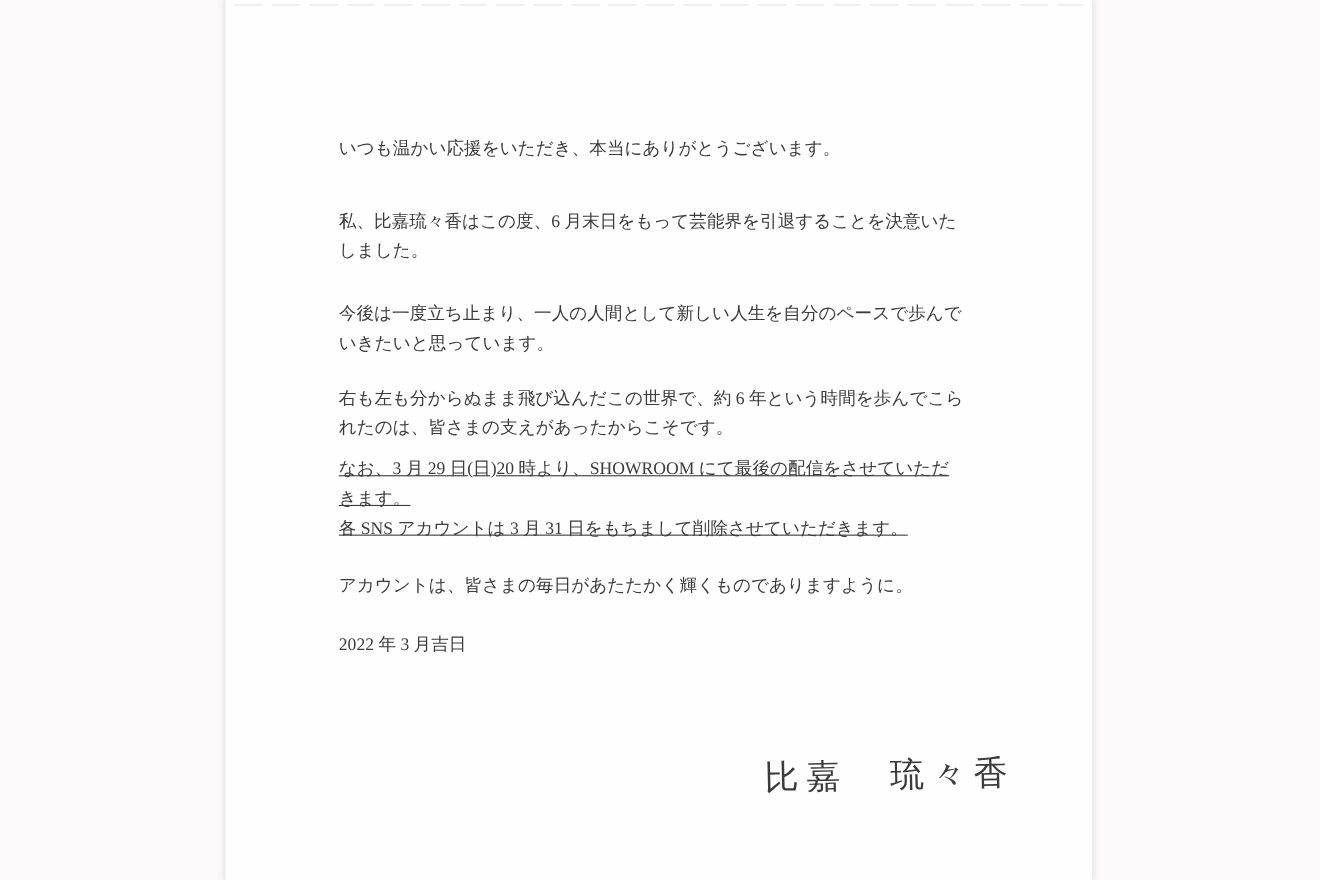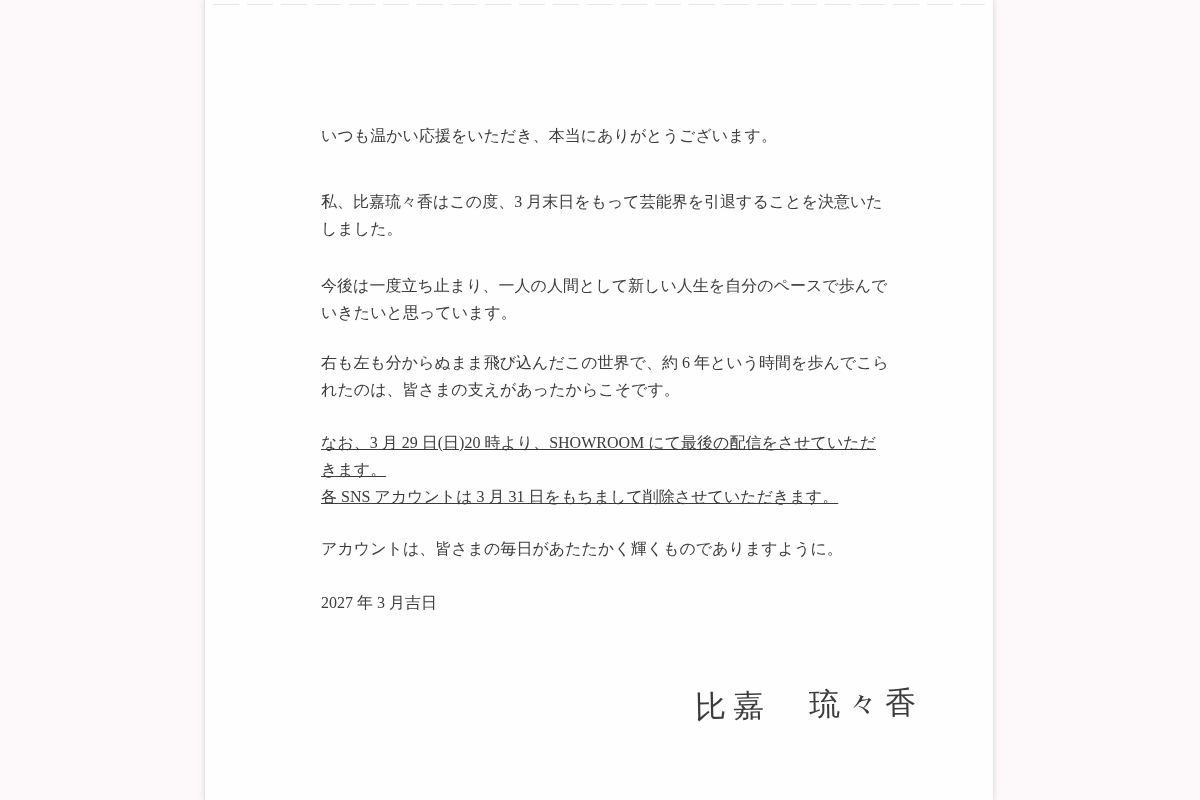--- a/index.html
+++ b/index.html
@@ -35,35 +35,35 @@
     top: 4px;
     left: 8px;
     right: 8px;
     height: 1px;
     background: repeating-linear-gradient(90deg,
       var(--edge, #e4e2e4) 0 26px,
       transparent 26px 34px);
   }
   .letter-body {
     position: absolute;
-    left: 116px;
+    left: 103px;
     top: 122px;
     width: 600px;
     color: var(--ink, #3b3b3d);
     font-size: 16px;
     line-height: 27px;
   }
   .para {
     margin: 0 0 26px 0;
     white-space: pre-line;
   }
   .para:nth-of-type(1) { margin-bottom: 39px; }
   .para:nth-of-type(2) { margin-bottom: 30px; }
   .para:nth-of-type(3) { margin-bottom: 23px; }
-  .para:nth-of-type(4) { margin-bottom: 26px; }
+  .para:nth-of-type(4) { margin-bottom: 10px; }
   .para:nth-of-type(5) { margin-bottom: 25px; text-decoration: underline; }
   .para:nth-of-type(6) { margin-bottom: 27px; }
   .para:nth-of-type(7) { margin-bottom: 47px; }
   .date-line {
     white-space: pre-line;
   }
   .signature {
     position: absolute;
     left: 490px;
     top: 684px;
@@ -77,27 +77,27 @@
   }
 </style>
 </head>
 <body>
 
 <div class="stage">
   <div class="page">
     <div class="page-top-edge"></div>
     <div class="letter-body">
       <p class="para">いつも温かい応援をいただき、本当にありがとうございます。</p>
-      <p class="para">私、比嘉琉々香はこの度、3 月末日をもって芸能界を引退することを決意いた
+      <p class="para">私、比嘉琉々香はこの度、6 月末日をもって芸能界を引退することを決意いた
 しました。</p>
       <p class="para">今後は一度立ち止まり、一人の人間として新しい人生を自分のペースで歩んで
 いきたいと思っています。</p>
       <p class="para">右も左も分からぬまま飛び込んだこの世界で、約 6 年という時間を歩んでこら
 れたのは、皆さまの支えがあったからこそです。</p>
       <p class="para">なお、3 月 29 日(日)20 時より、SHOWROOM にて最後の配信をさせていただ
 きます。
 各 SNS アカウントは 3 月 31 日をもちまして削除させていただきます。</p>
       <p class="para">アカウントは、皆さまの毎日があたたかく輝くものでありますように。</p>
-      <div class="date-line">2027 年 3 月吉日</div>
+      <div class="date-line">2022 年 3 月吉日</div>
     </div>
     <div class="signature">比嘉　琉々香</div>
   </div>
 </div>
 
 </body></html>

